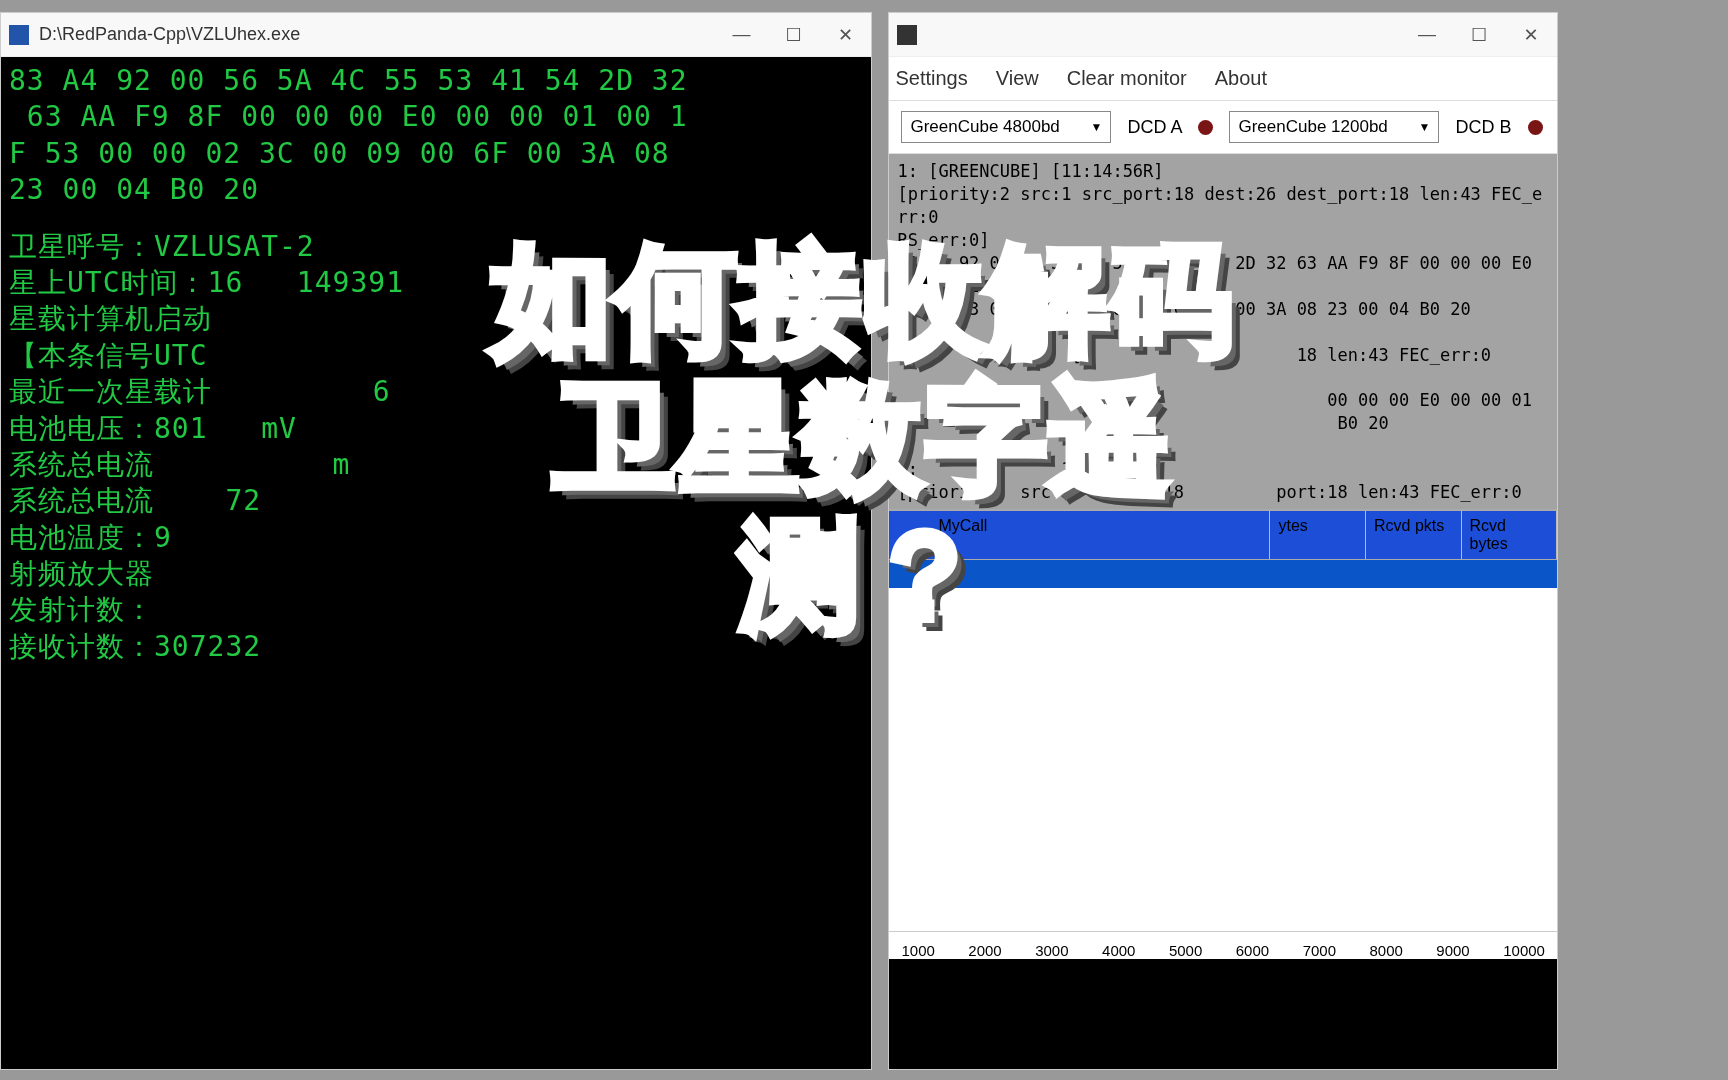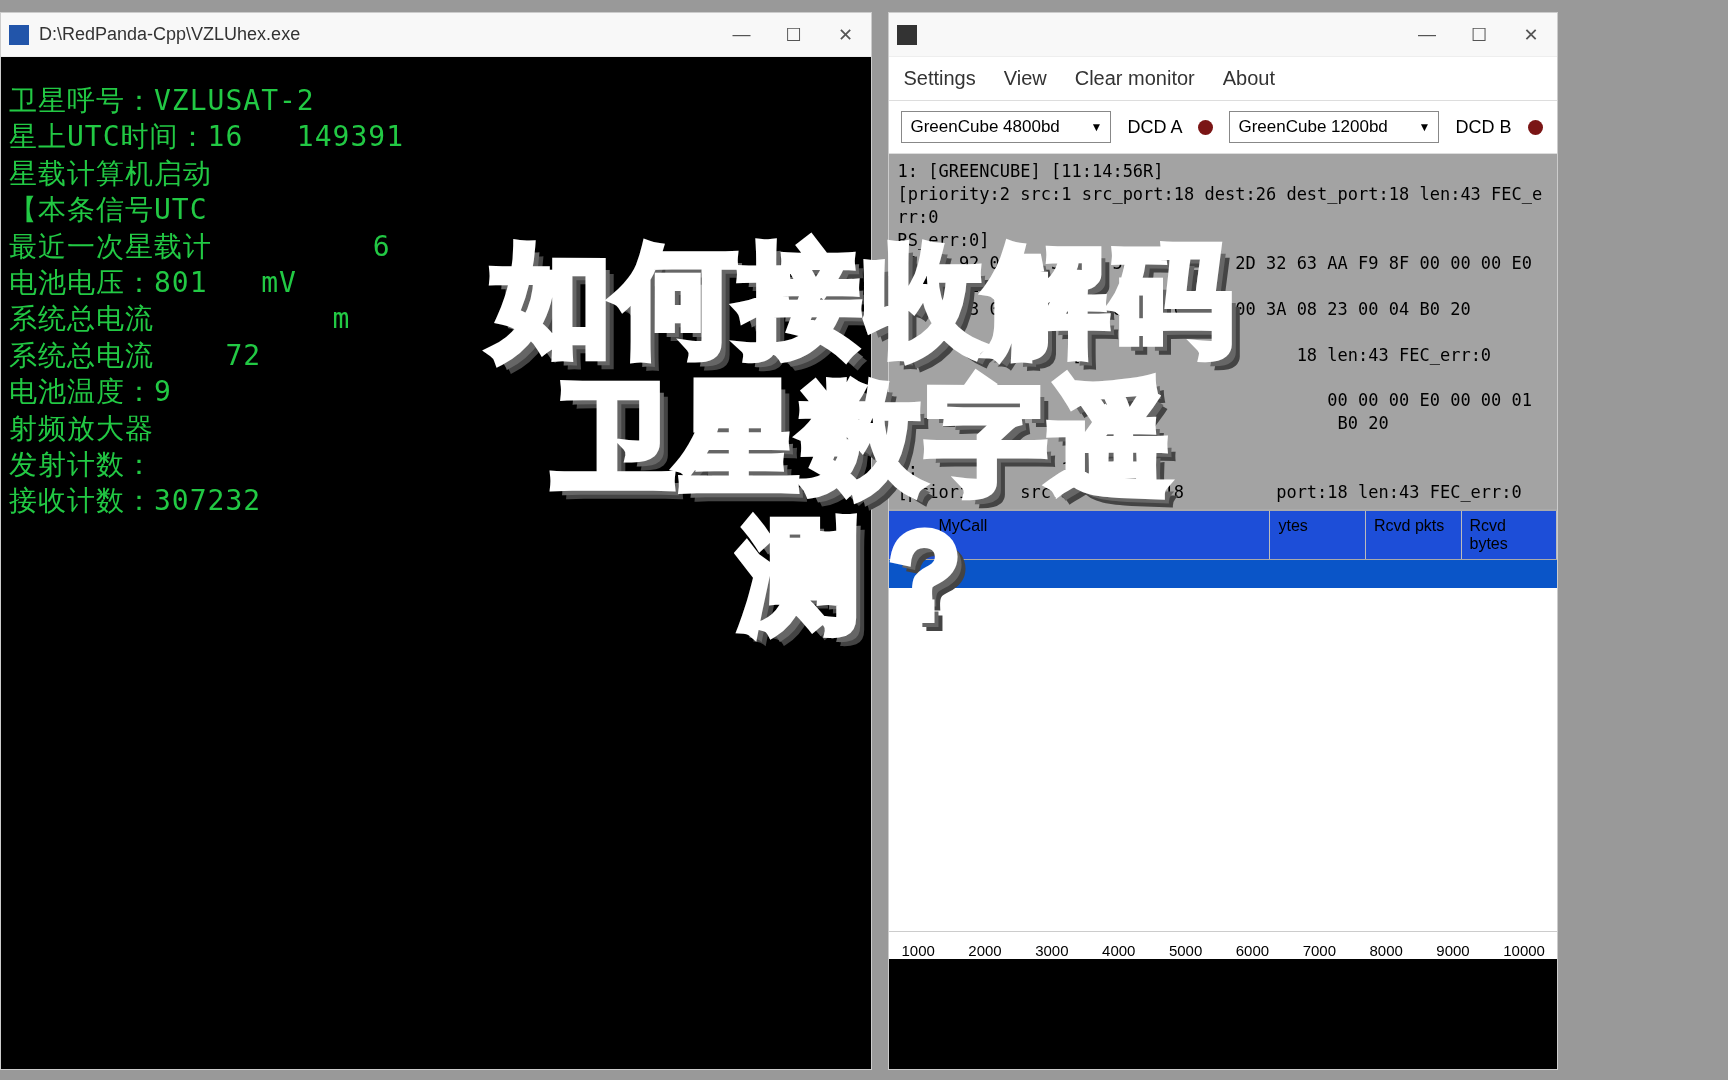--- a/index.html
+++ b/index.html
@@ -8,21 +8,21 @@
 .left-window { flex:0 0 56%; background:#fff; border:1px solid #ccc; display:flex; flex-direction:column; }
 .right-window { flex:1; background:#fff; border:1px solid #ccc; display:flex; flex-direction:column; }
 .titlebar { height:44px; display:flex; align-items:center; padding:0 8px; background:#f8f8f8; color:#333; font-size:18px; border-bottom:1px solid #eee; }
 .titlebar-icon { width:20px; height:20px; margin-right:10px; background:#25a; }
 .titlebar-icon.dark { background:#333; }
 .titlebar-title { flex:1; overflow:hidden; white-space:nowrap; text-overflow:ellipsis; }
 .win-controls { display:flex; gap:28px; margin-left:auto; color:#555; font-size:18px; padding-right:6px;}
 .win-btn { width:24px; text-align:center; cursor:pointer; }
 .term { flex:1; background:#000; padding:6px 8px; font-family:"Consolas","SimSun",monospace; font-size:28px; line-height:1.3; color:#22c944; overflow:hidden; letter-spacing:1px; }
 .term-line { white-space:pre; }
-.menubar { display:flex; gap:28px; padding:10px 14px; font-size:20px; color:#333; border-bottom:1px solid #ddd; }
+.menubar { display:flex; gap:28px; padding:10px 6px; font-size:20px; color:#333; border-bottom:1px solid #ddd; }
 .menu-item { cursor:pointer; }
 .controls-row { display:flex; align-items:center; gap:16px; padding:10px 12px; border-bottom:1px solid #ddd; }
 .dropdown { display:flex; align-items:center; justify-content:space-between; width:210px; height:32px; border:1px solid #888; padding:0 8px; font-size:17px; background:#fff; cursor:pointer; }
 .dcd-label { font-size:18px; }
 .dcd-led { width:15px; height:15px; border-radius:50%; background:#7a1515; }
 .log-area { flex:1; background:#a3a3a3; padding:6px 8px; font-family:"Consolas",monospace; font-size:17px; line-height:1.35; color:#000; overflow:hidden; white-space:pre-wrap; word-break:break-all; }
 .table-hdr { display:flex; border-top:2px solid #aaa; border-bottom:1px solid #aaa; font-size:16px; background:#1d4ed8;padding-left:41px; }
 .th { padding:6px 8px; border-right:1px solid #bbb; }
 .th1 { width:340px; }
 .th2,.th3,.th4 { flex:1; }
@@ -43,20 +43,25 @@
     <div class="titlebar">
       <div class="titlebar-icon"></div>
       <div class="titlebar-title">D:\RedPanda-Cpp\VZLUhex.exe</div>
       <div class="win-controls">
         <div class="win-btn">—</div>
         <div class="win-btn">☐</div>
         <div class="win-btn">✕</div>
       </div>
     </div>
     <div class="term">
+      <div class="term-line">83 A4 92 00 56 5A 4C 55 53 41 54 2D 32
+ 63 AA F9 8F 00 00 00 E0 00 00 01 00 1
+F 53 00 00 02 3C 00 09 00 6F 00 3A 08
+23 00 04 B0 20
+</div>
       <div style="height:20px"></div>
       <div id="decoded-lines">
           <div class="term-line">卫星呼号：VZLUSAT-2</div>
           <div class="term-line">星上UTC时间：16   149391</div>
           <div class="term-line">星载计算机启动</div>
           <div class="term-line">【本条信号UTC</div>
           <div class="term-line">最近一次星载计         6</div>
           <div class="term-line">电池电压：801   mV</div>
           <div class="term-line">系统总电流          m</div>
           <div class="term-line">系统总电流    72</div>

